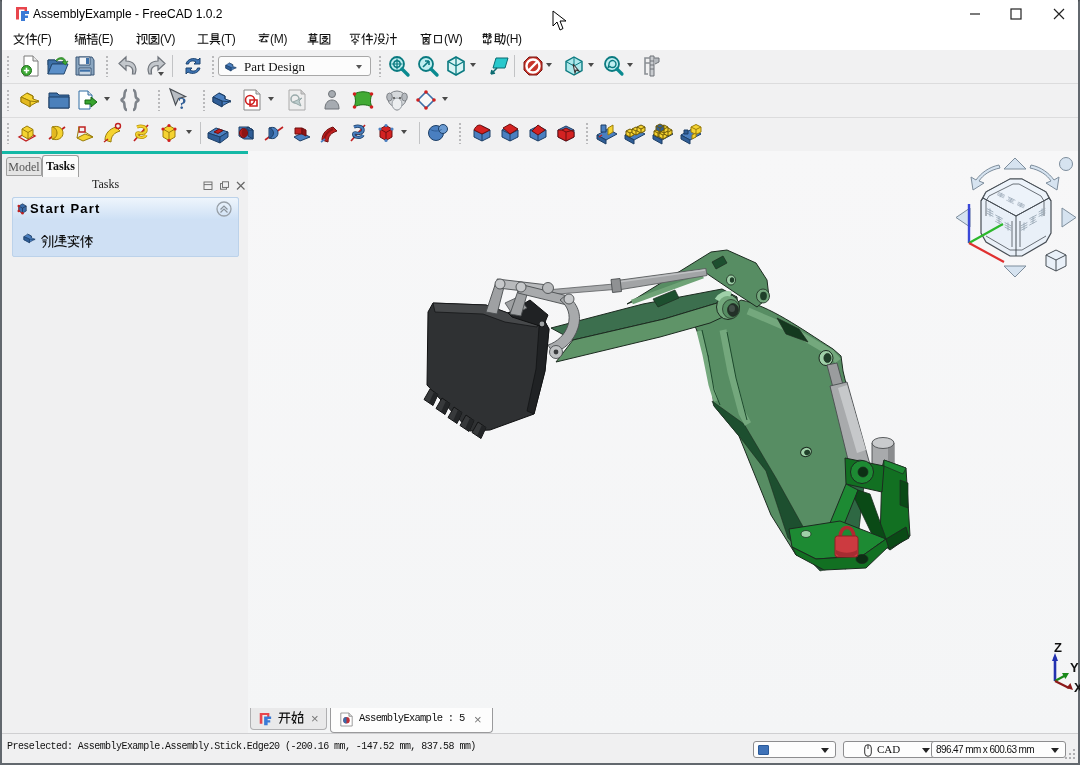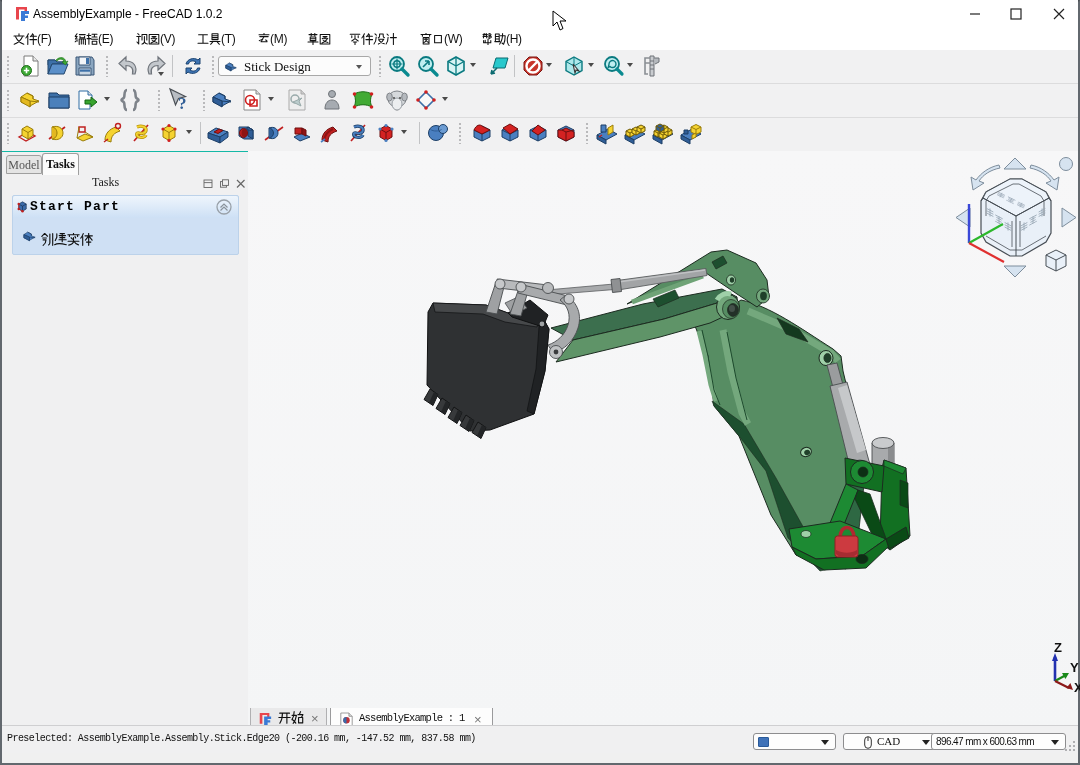--- a/index.html
+++ b/index.html
@@ -12,36 +12,36 @@
 #tools{position:absolute;left:2px;top:50px;right:2px;height:101px;background:#f1f1f2}
 #tools .rl{position:absolute;left:0;right:0;height:1px;background:#dcdcdd}
 .i{position:absolute}
 .hd{position:absolute;width:4px;background-image:radial-gradient(#b9b9bb 34%,transparent 36%);background-size:4px 4px}
 .sp{position:absolute;width:1px;background:#c2c3c5}
 .dd{position:absolute;width:0;height:0;border:3.5px solid transparent;border-top:4px solid #4a4a4a}
 .combo{position:absolute;left:218px;top:56px;width:153px;height:20px;background:#fcfcfc;border:1px solid #a8a8a8;border-radius:3px}
 .combo .ci{position:absolute;left:5px;top:3px;width:14px;height:14px}
 .combo span{position:absolute;left:25px;top:2px;font-family:"Liberation Serif",serif;font-size:13px;color:#111}
 .combo .ca{position:absolute;right:8px;top:8px;width:0;height:0;border:3.5px solid transparent;border-top:4.5px solid #555}
-#dock{position:absolute;left:2px;top:151px;width:246px;bottom:30px;background:#f0f0f1;border-top:1px solid #14b8a6}
+#dock{position:absolute;left:2px;top:151px;width:246px;bottom:30px;background:#f0f0f1;border-top:3px solid #14b8a6}
 .tab{position:absolute;font-family:"Liberation Serif",serif;font-size:12px}
 #tabModel{left:4px;top:3px;width:36px;height:19px;background:#e4e4e4;border:1px solid #9f9f9f;border-radius:3px 3px 0 0;color:#555;text-align:center;line-height:18px}
 #tabTasks{left:40px;top:1px;width:37px;height:22px;background:#fbfbfb;border:1px solid #9f9f9f;border-bottom:none;border-radius:3px 3px 0 0;color:#111;text-align:center;line-height:20px;font-weight:bold}
 #dockTitle{position:absolute;left:0;width:207px;top:23px;height:16px;font-family:"Liberation Serif",serif;font-size:12px;color:#222;text-align:center}
 #startbox{position:absolute;left:10px;top:43px;width:227px;height:60px;border-radius:2px;border:1px solid #bcd2ea;background:#cfe0f4}
 #startbox .hdr{position:absolute;left:0;top:0;right:0;height:22px;background:linear-gradient(#eef5fc,#cde0f5);border-radius:2px 2px 0 0}
-#startbox .hdr b{position:absolute;left:17px;top:3px;font-family:Liberation Mono, monospace;font-size:13px;letter-spacing:1.2px;color:#000}
+#startbox .hdr b{position:absolute;left:17px;top:3px;font-family:Liberation Sans, sans-serif;font-size:13px;letter-spacing:1.2px;color:#000}
 #vp{position:absolute;left:248px;top:151px;right:2px;bottom:30px;background:linear-gradient(#f7f7f8,#f4f5f6)}
 #model,#navc,#axind{position:absolute}
 svg{display:block;overflow:visible}
 .btab{position:absolute;font-family:"Liberation Serif",serif;font-size:12px;color:#222}
 #bt1{left:2px;top:557px;width:77px;height:22px;background:#e9e9ea;border:1px solid #b0b0b2;border-top:none;border-radius:0 0 4px 4px}
 #bt2{left:82px;top:557px;width:163px;height:25px;background:#fdfdfd;border:1px solid #9a9a9c;border-top:none;border-radius:0 0 4px 4px}
 .btx{position:absolute;color:#777;font-size:13px;font-family:"Liberation Sans"}
-#status{position:absolute;left:2px;bottom:12px;right:2px;height:28px;background:#f0f0f1;border-top:1px solid #cfcfd1}
+#status{position:absolute;left:2px;bottom:4px;right:2px;height:28px;background:#f0f0f1;border-top:1px solid #cfcfd1}
 #status .msg{position:absolute;left:5px;top:7px;font-family:"Liberation Mono",monospace;font-size:10px;letter-spacing:-.55px;color:#111;white-space:pre}
 .scombo{position:absolute;top:7px;height:17px;background:#fdfdfd;border:1px solid #8d8d8f;border-radius:3px;font-family:"Liberation Serif",serif;font-size:11px;color:#111}
 .scombo .ca{position:absolute;width:0;height:0;border:4px solid transparent;border-top:5px solid #222;right:6px;top:6px}
 </style></head><body>
 <svg width="0" height="0" style="position:absolute">
     <defs>
       <symbol id="g-wen" viewBox="0 0 12 12">
         <path d="M6 .8v1.6M1 3h10M9.3 4C7.8 7.2 4.6 10 1.2 11.3M2.7 4c1.5 3.2 4.7 6 8.1 7.3" fill="none" stroke="currentColor" stroke-width="1.05" stroke-linecap="round" stroke-linejoin="round"></path>
       </symbol>
       <symbol id="g-jian4" viewBox="0 0 12 12">
@@ -217,21 +217,21 @@
     <path d="M5 10C6 5 13 3 17 6l2-2v6h-6l2-2C12 6 8 7 7.5 10Z" fill="#3d74b4" stroke="#1d4470"></path>
     <path d="M19 14c-1 5-8 7-12 4l-2 2v-6h6l-2 2c3 2 7 1 7.5-2Z" fill="#3d74b4" stroke="#1d4470"></path>
   </svg>
 <div class="hd" style="left:211px;top:55px;height:22px"></div>
 <div class="combo">
     <svg class="ci" viewBox="0 0 24 24">
       <path d="M3 9l6-4 6 3v3l6 2-9 5L3 14Z" fill="#4a7fc0" stroke="#1d3f66"></path>
       <path d="M3 9l9 4 9 1M12 13v6M9 5l6 3v3" fill="none" stroke="#1d3f66"></path>
       <path d="M3 9v5l9 5v-6Z" fill="#2f5d96" stroke="#1d3f66"></path>
     </svg>
-    <span>Stick Design</span>
+    <span>Part Design</span>
     <div class="ca"></div>
   </div>
 <div class="hd" style="left:378px;top:55px;height:22px"></div>
 <svg class="i" style="left:387px;top:54px;width:24px;height:24px" viewBox="0 0 24 24">
     <circle cx="10" cy="10" r="7" fill="#bfeef0" stroke="#0a7a80" stroke-width="1.8"></circle>
     <path d="M15 15l6 6" stroke="#0a8a90" stroke-width="3.4" stroke-linecap="round"></path>
     <circle cx="10" cy="10" r="3.2" fill="none" stroke="#0a7a80" stroke-width="1.4"></circle>
     <path d="M10 4.5v11M4.5 10h11" stroke="#0a7a80" stroke-width="1.2"></path>
   </svg>
 <svg class="i" style="left:416px;top:54px;width:24px;height:24px" viewBox="0 0 24 24">
@@ -684,21 +684,21 @@
         </svg></span>
  <span class="btx" style="left:60px;top:3px">×</span>
 </div>
 <div class="btab" id="bt2">
  <svg style="position:absolute;left:9px;top:4px;width:13px;height:15px" viewBox="0 0 16 18">
         <path d="M1 1h10l4 4v12H1Z" fill="#fff" stroke="#888"></path>
         <path d="M11 1v4h4" fill="#ddd" stroke="#888"></path>
         <circle cx="8" cy="10" r="4" fill="#c03038"></circle>
         <path d="M8 6a4 4 0 0 0 0 8Z" fill="#3a6cab"></path>
       </svg>
- <span style="position:absolute;left:28px;top:4px;font-family:'Liberation Mono',monospace;font-size:10.5px;letter-spacing:-.75px;color:#111">AssemblyExample : 1</span>
+ <span style="position:absolute;left:28px;top:4px;font-family:'Liberation Mono',monospace;font-size:10.5px;letter-spacing:-.75px;color:#111">AssemblyExample : 5</span>
  <span class="btx" style="left:143px;top:4px">×</span>
 </div>
 </div>
 <div id="status">
  <div class="msg">Preselected: AssemblyExample.Assembly.Stick.Edge20 (-200.16 mm, -147.52 mm, 837.58 mm)</div>
  <div class="scombo" style="left:751px;width:83px">
       <div style="position:absolute;left:4px;top:3px;width:11px;height:10px;background:#3f72b8;border:1px solid #2a5a9a;border-radius:1px"></div>
       <div class="ca"></div>
     </div>
  <div class="scombo" style="left:841px;width:94px">

